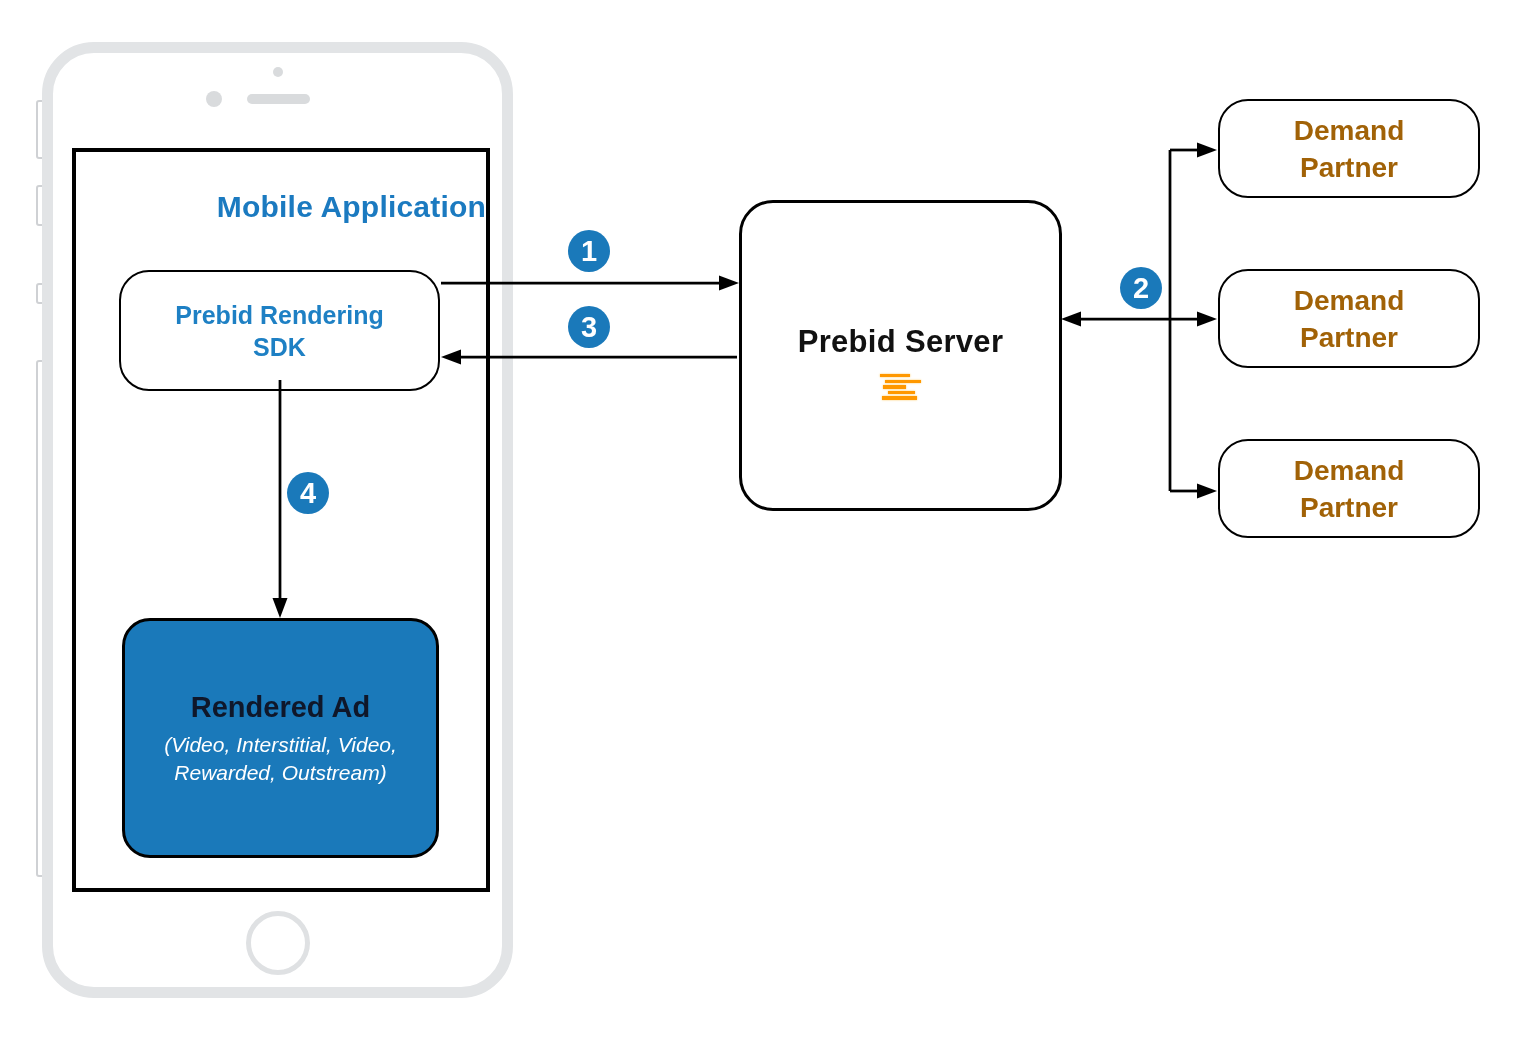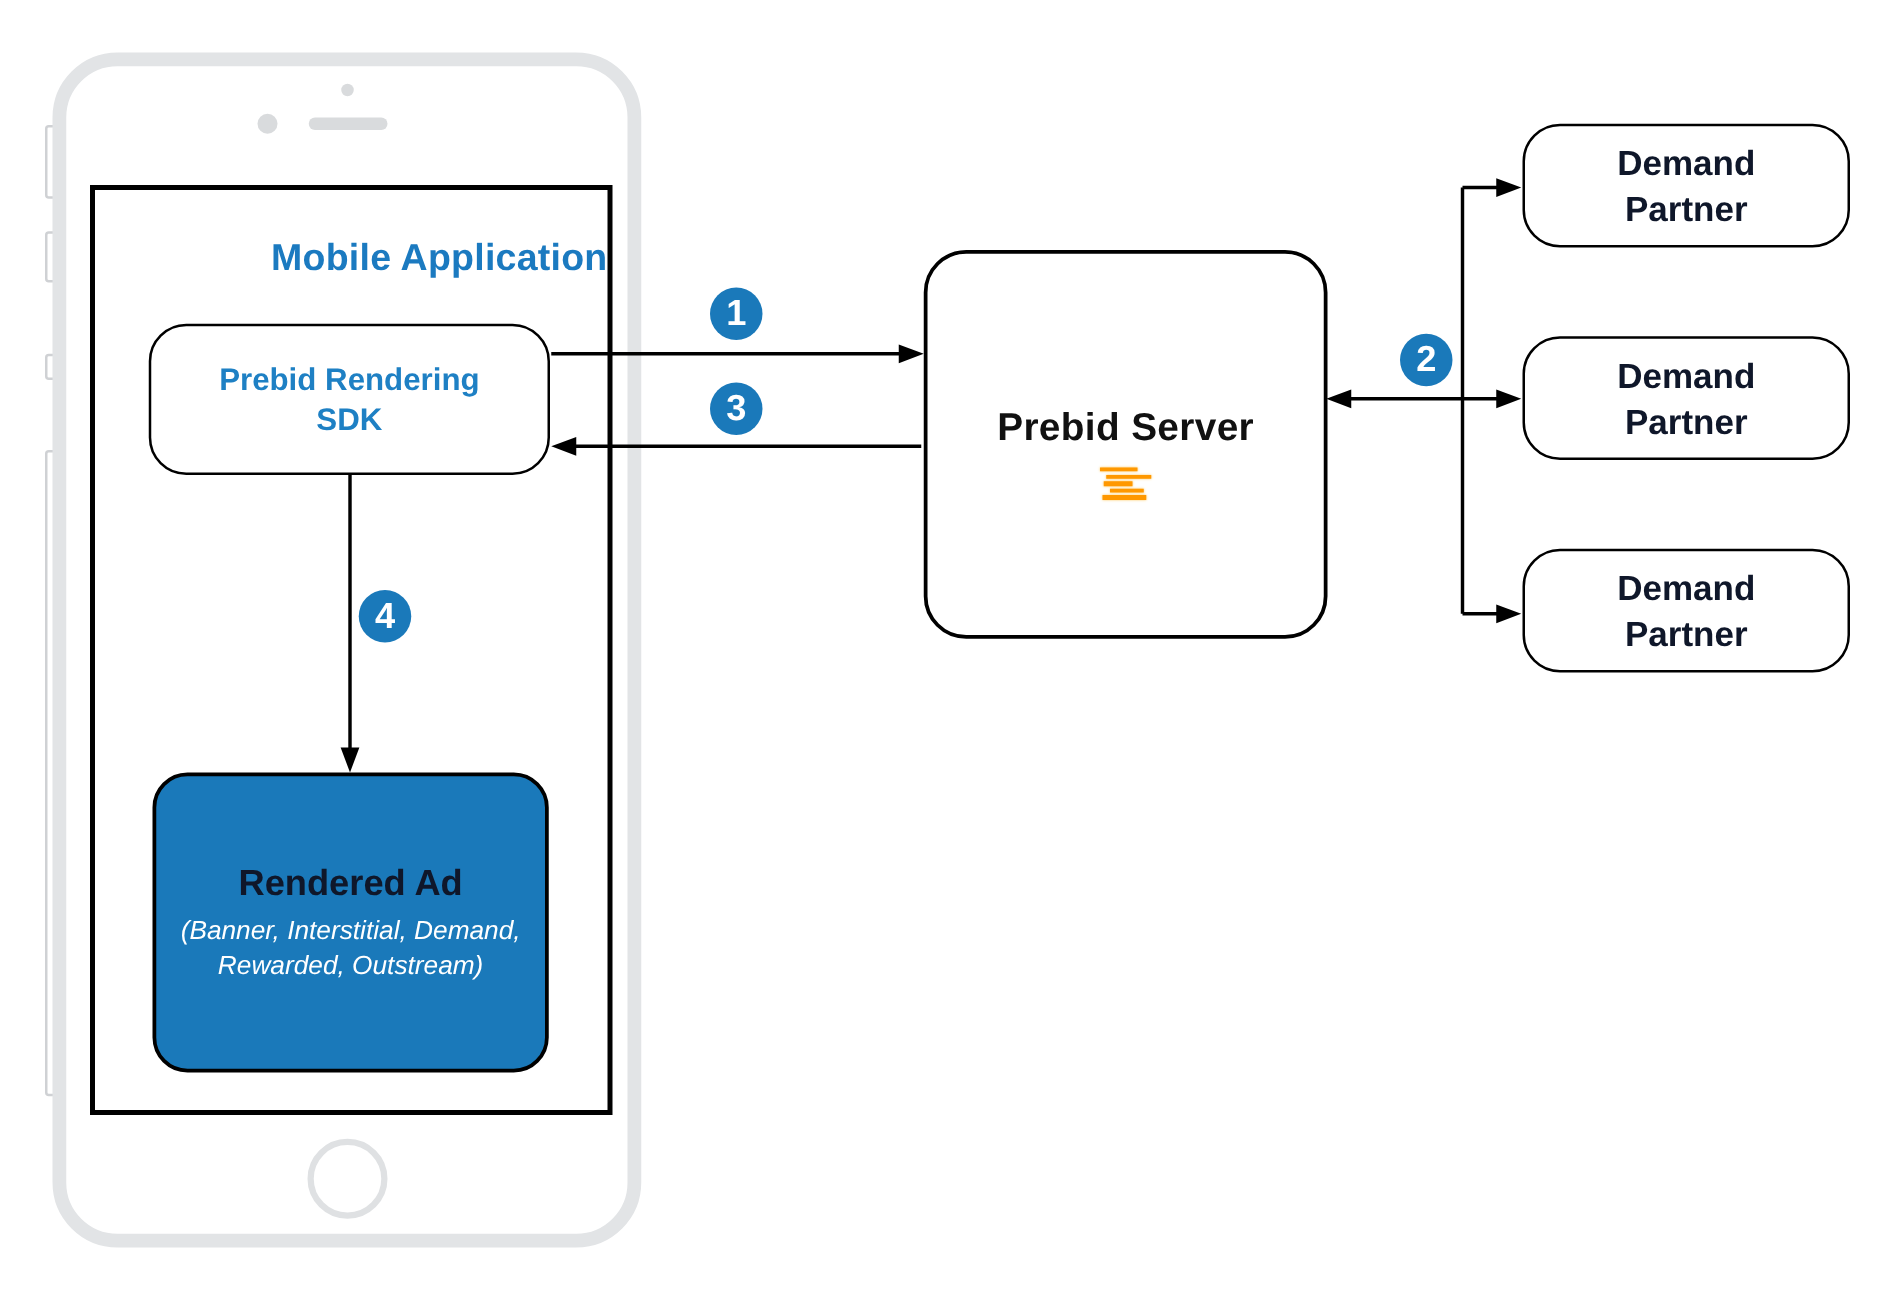--- a/index.html
+++ b/index.html
@@ -23,31 +23,31 @@
     position:absolute;left:72px;top:148px;width:418px;height:744px;
     border:4px solid #000000;background:#ffffff;box-sizing:border-box;
   }
   .mobile-app-title{
     position:absolute;left:0;top:38px;width:100%;text-align:right;
     font-size:30px;font-weight:bold;color:#1b7ac0;letter-spacing:0.2px;
   }
   
   .node{position:absolute;box-sizing:border-box;background:#ffffff;border:3px solid #000000;
     display:flex;flex-direction:column;align-items:center;justify-content:center;text-align:center;}
-  .sdk-box{left:119px;top:259px;width:321px;height:121px;border-radius:30px;border-width:2.5px;}
+  .sdk-box{left:119px;top:270px;width:321px;height:121px;border-radius:30px;border-width:2.5px;}
   .sdk-box .line{font-size:25px;font-weight:bold;color:#1e80c4;line-height:32px;}
   .ad-box{left:122px;top:618px;width:317px;height:240px;border-radius:28px;background:#1a79ba;}
   .ad-title{font-size:29px;font-weight:bold;color:#0f172a;line-height:36px;margin-bottom:6px;}
   .ad-sub{font-size:21px;font-style:italic;color:#ffffff;line-height:28px;}
   .server-box{left:739px;top:200px;width:323px;height:311px;border-radius:34px;padding-top:12px;}
   .server-label{font-size:31px;font-weight:bold;color:#111111;letter-spacing:0.3px;}
   .prebid-logo{position:relative;width:42px;height:28px;margin-top:12px;}
   .prebid-logo .bar{position:absolute;height:3.5px;background:#ff9800;box-shadow:0 0 2px #ffc24d;}
   .dp-box{left:1218px;width:262px;height:99px;border-radius:30px;border-width:2.5px;}
-  .dp-label{font-size:28px;font-weight:bold;color:#0f172a;line-height:37px;width:170px;margin:11px auto;}
+  .dp-label{font-size:28px;font-weight:bold;color:#a16207;line-height:37px;width:170px;margin:11px auto;}
   
   .badge{
     position:absolute;width:42px;height:42px;border-radius:50%;background:#1a79ba;
     color:#ffffff;font-size:29px;font-weight:bold;display:flex;align-items:center;justify-content:center;
   }
   
   #connectors{position:absolute;left:0;top:0;width:1520px;height:1040px;pointer-events:none;}
   #connectors line{stroke:#000000;stroke-width:2.75px;}
   #connectors polygon{fill:#000000;}
 </style>
@@ -71,21 +71,21 @@
     <div class="mobile-app-title">Mobile Application</div>
   </div>
 
   <div class="node sdk-box">
     <div class="line">Prebid Rendering</div>
     <div class="line">SDK</div>
   </div>
 
   <div class="node ad-box">
     <div class="ad-title">Rendered Ad</div>
-    <div class="ad-sub">(Banner, Interstitial, Demand,</div>
+    <div class="ad-sub">(Video, Interstitial, Video,</div>
     <div class="ad-sub">Rewarded, Outstream)</div>
   </div>
 
   <div class="node server-box">
     <div class="server-label">Prebid Server</div>
     <div class="prebid-logo">
       <div class="bar" style="left:0px;top:2px;width:30px;"></div>
       <div class="bar" style="left:5px;top:8px;width:36px;"></div>
       <div class="bar" style="left:3px;top:13.5px;width:23px;"></div>
       <div class="bar" style="left:8px;top:19px;width:27px;"></div>

